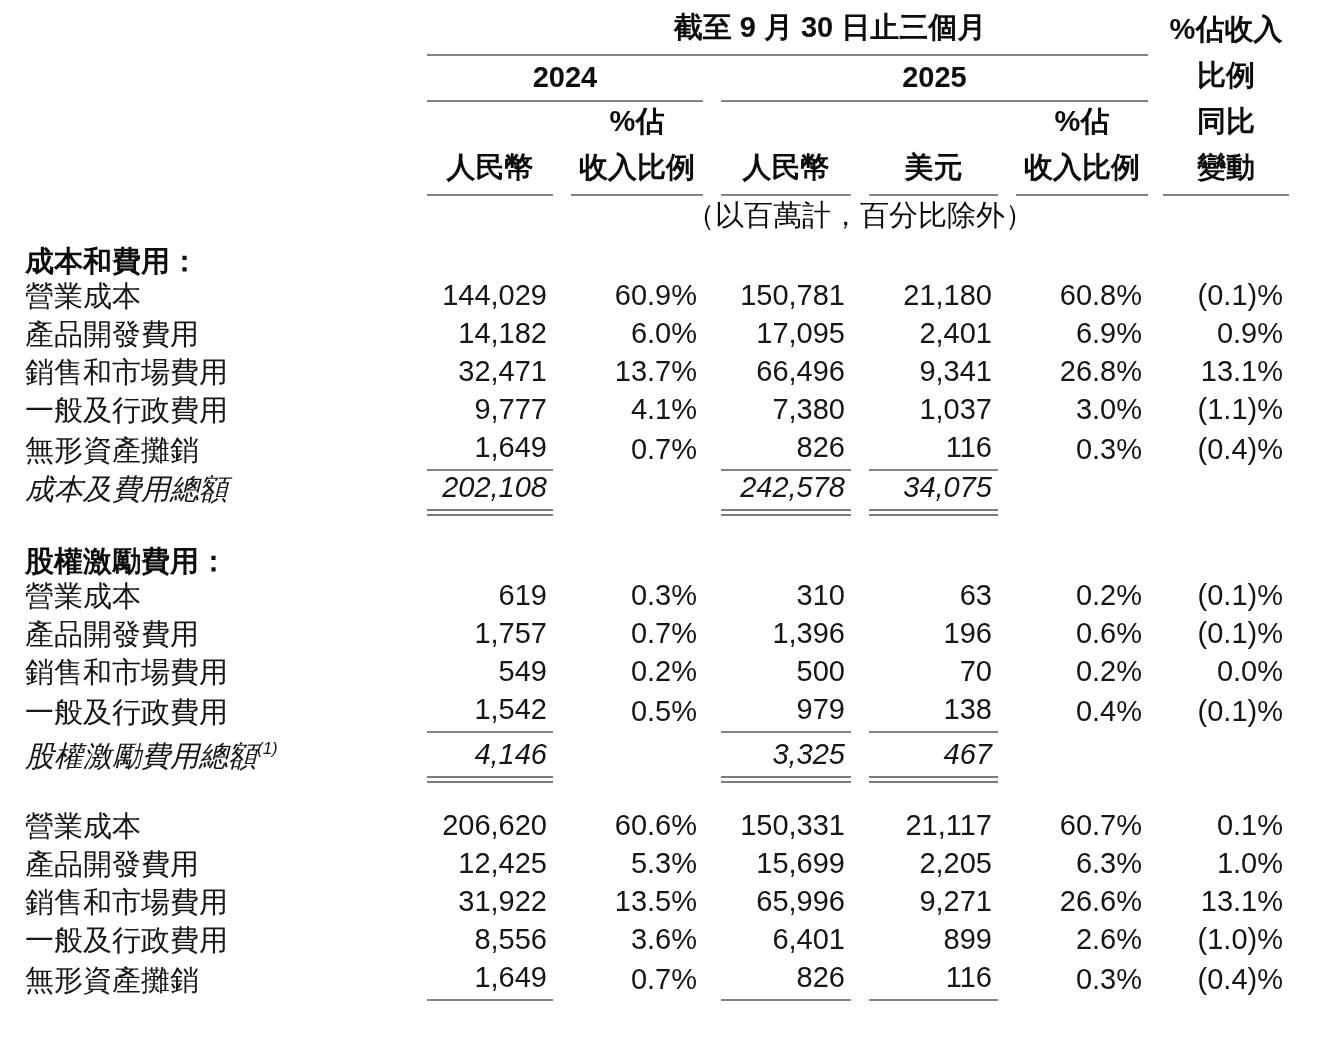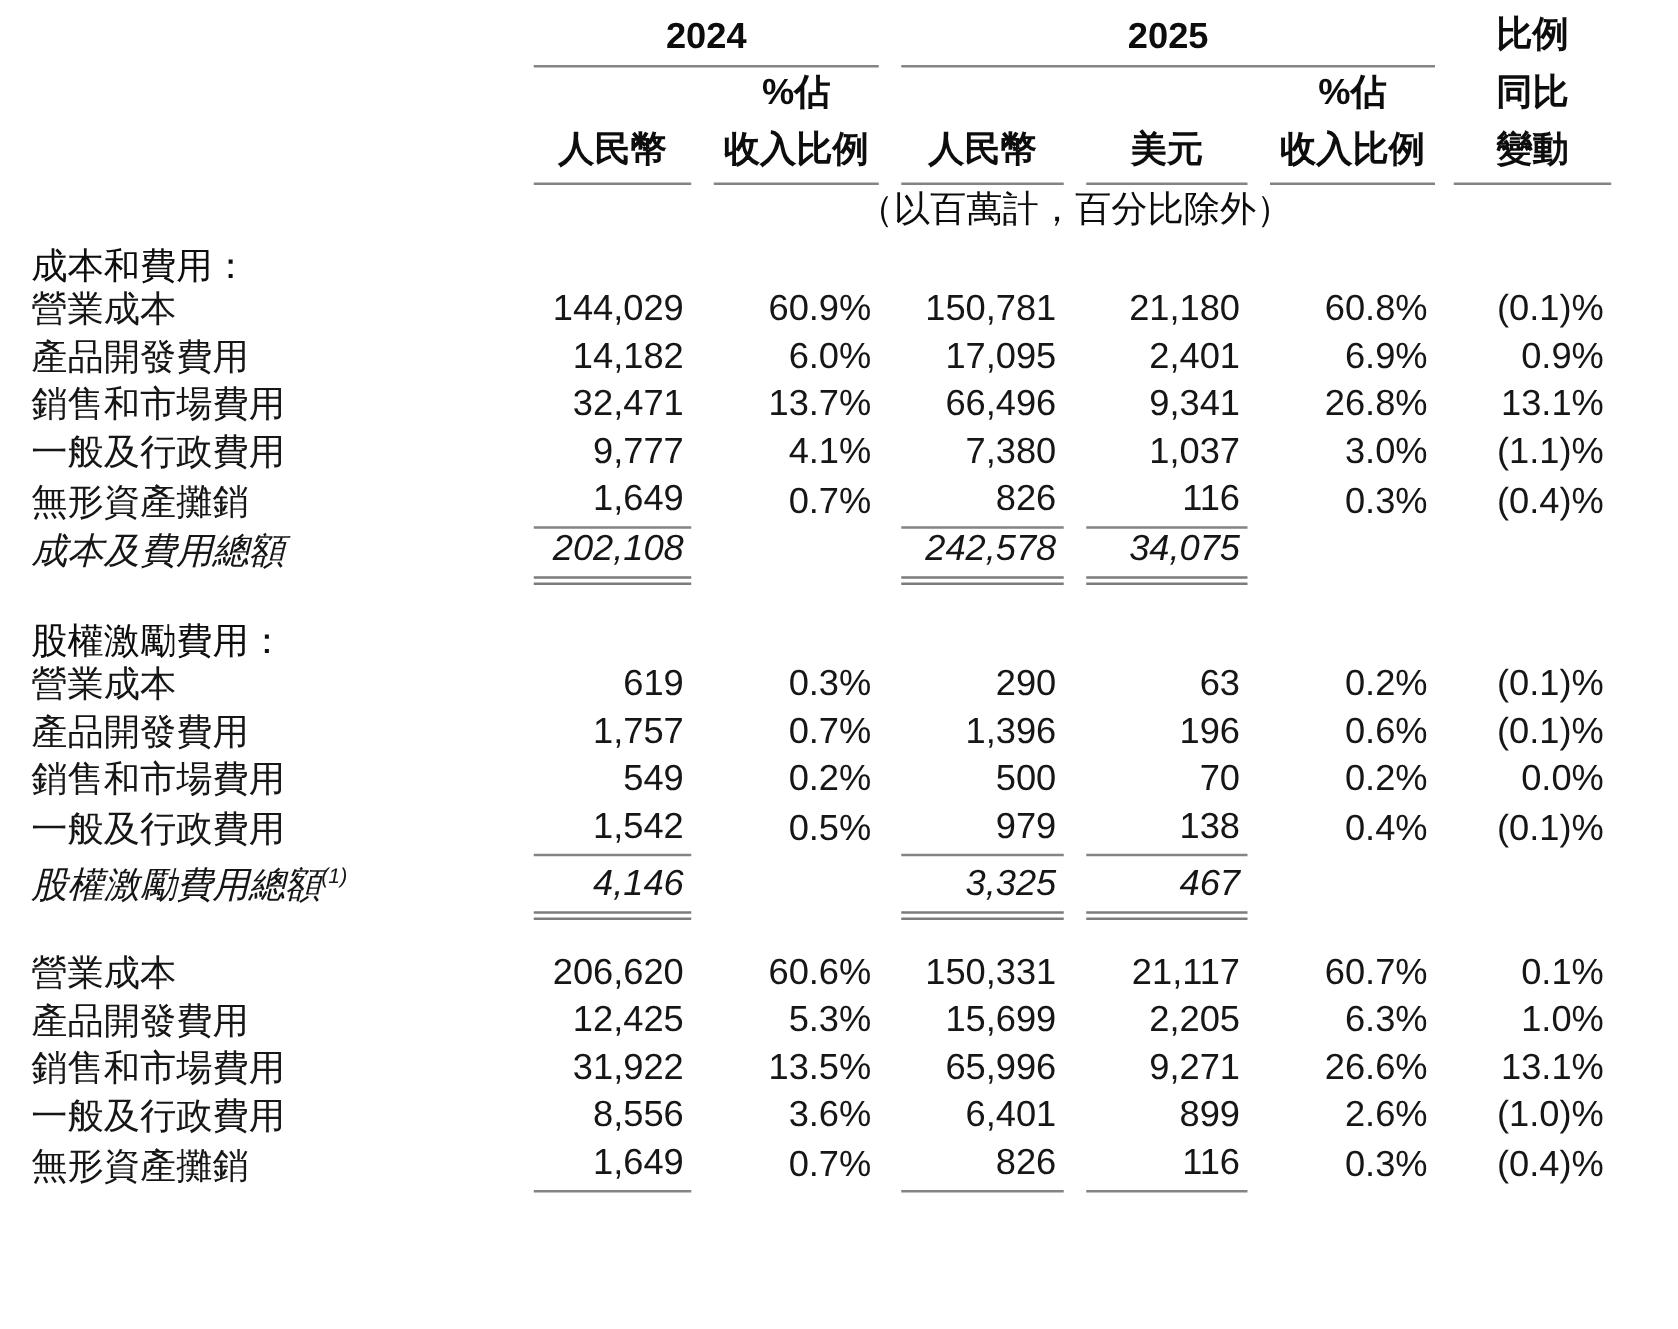--- a/index.html
+++ b/index.html
@@ -40,21 +40,21 @@
   
   .num {
     text-align: right; font-size: 29px; white-space: nowrap;
     padding: 0 6px 5px 0;
   }
   .lbl {
     padding-left: 25px; padding-bottom: 5px; font-size: 29px;
     white-space: nowrap; line-height: 31px;
   }
   .tl {
-    padding-left: 25px; font-size: 29px; font-weight: normal;
+    padding-left: 25px; font-size: 29px; font-weight: bold;
     white-space: nowrap; line-height: 36px; color: #0d0d0d;
   }
   .ind { padding-left: 52px; }
   .tlb { line-height: 33px; padding-bottom: 0; }
   .lastln { padding-bottom: 10px; }
   sup.fn { font-size: 17px; position: relative; top: -1px; white-space: nowrap; }
 
   
   .h-row td      { height: 37px; }
   .note-row td   { height: 36px; }
@@ -72,20 +72,29 @@
       <col style="width:144px">
       <col style="width:150px">
     <col style="width:148px">
       <col style="width:147px">
       <col style="width:150px">
     <col style="width:141px">
   </colgroup>
   <thead>
     <tr class="h-row">
       <td></td>
+      <td colspan="5">
+        <div class="cl hdr ul period">截至 9 月 30 日止三個月</div>
+      </td>
+      <td>
+        <div class="cl7 hdr">%佔收入</div>
+      </td>
+    </tr>
+    <tr class="h-row">
+      <td></td>
       <td colspan="2">
         <div class="cl hdr ul">2024</div>
       </td>
       <td colspan="3">
         <div class="cl hdr ul">2025</div>
       </td>
       <td>
         <div class="cl7 hdr">比例</div>
       </td>
     </tr>
@@ -283,21 +292,21 @@
         <td>
           <div class="lbl">營業成本</div>
         </td>
         <td>
           <div class="cl num">619</div>
         </td>
         <td>
           <div class="cl num">0.3%</div>
         </td>
         <td>
-          <div class="cl num">290</div>
+          <div class="cl num">310</div>
         </td>
         <td>
           <div class="cl num">63</div>
         </td>
         <td>
           <div class="cl num">0.2%</div>
         </td>
         <td>
           <div class="cl7 num">(0.1)%</div>
         </td>

